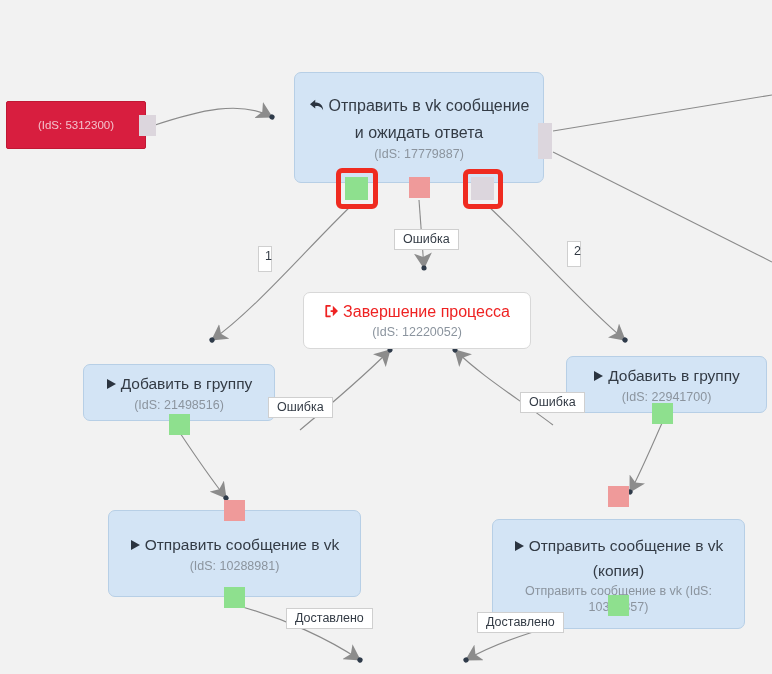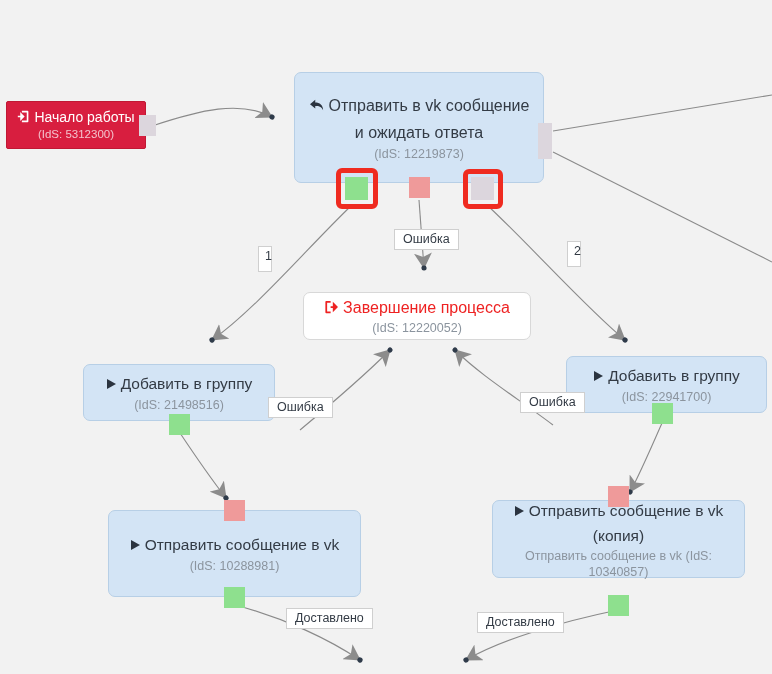--- a/index.html
+++ b/index.html
@@ -173,54 +173,46 @@
 
       <path d="M662,423 C648,455 638,478 630,492" marker-end="url(#ah)"></path>
 
       <path d="M235,605 C285,618 330,640 360,660" marker-end="url(#ah)"></path>
 
       <path d="M618,610 C560,622 500,640 466,660" marker-end="url(#ah)"></path>
     </g>
   </svg>
 
   <div class="node node-start" style="left:6px; top:101px; width:140px; height:48px;">
-    <div class="n-title">
-      <span class="ico">
-        <svg width="13" height="13" viewBox="0 0 16 16">
-          <path d="M6 1 H13 A1 1 0 0 1 14 2 V14 A1 1 0 0 1 13 15 H6 V13 H12 V3 H6 Z" fill="#ffffff"></path>
-          <path d="M1 8 L7 8 M5 5 L8 8 L5 11 Z" stroke="#ffffff" stroke-width="2" fill="#ffffff"></path>
-        </svg>
-      </span><span>Начало работы</span>
-    </div>
     <div class="n-sub">(IdS: 5312300)</div>
   </div>
   <div class="port port-gray" style="left:139px; top:115px; width:17px; height:21px;"></div>
 
   <div class="node node-action big" style="left:294px; top:72px; width:250px; height:111px;">
     <div class="n-title">
       <span class="ico">
         <svg width="16" height="14" viewBox="0 0 18 16">
           <path d="M7 2 L7 5 C12 5 16 8 16 14 C14 9.5 11 9 7 9 L7 12 L1 7 Z" fill="#2b3440"></path>
         </svg>
       </span><span>Отправить в vk сообщение и ожидать ответа</span>
     </div>
-    <div class="n-sub">(IdS: 12219873)</div>
+    <div class="n-sub">(IdS: 17779887)</div>
   </div>
 
   <div class="port port-gray" style="left:538px; top:123px; width:14px; height:36px;"></div>
 
   <div class="port port-green" style="left:345px; top:177px; width:23px; height:23px;"></div>
   <div class="port-sel" style="left:336px; top:168px; width:42px; height:41px;"></div>
 
   <div class="port port-pink" style="left:409px; top:177px; width:21px; height:21px;"></div>
 
   <div class="port port-gray" style="left:471px; top:177px; width:23px; height:23px;"></div>
   <div class="port-sel" style="left:463px; top:169px; width:40px; height:40px;"></div>
 
-  <div class="node node-end" style="left:303px; top:292px; width:228px; height:48px;">
+  <div class="node node-end" style="left:303px; top:292px; width:228px; height:57px;">
     <div class="n-title">
       <span class="ico">
         <svg width="15" height="14" viewBox="0 0 16 16">
           <path d="M7 1 H2 A1 1 0 0 0 1 2 V14 A1 1 0 0 0 2 15 H7 V13 H3 V3 H7 Z" fill="#ee2222"></path>
           <path d="M7 8 L13 8 M10.5 4.5 L14 8 L10.5 11.5 Z" stroke="#ee2222" stroke-width="2" fill="#ee2222"></path>
         </svg>
       </span><span>Завершение процесса</span>
     </div>
     <div class="n-sub">(IdS: 12220052)</div>
   </div>
@@ -255,21 +247,21 @@
         <svg width="11" height="12" viewBox="0 0 11 12">
           <path d="M1 1 L10 6 L1 11 Z" fill="#2b3440"></path>
         </svg>
       </span><span>Отправить сообщение в vk</span>
     </div>
     <div class="n-sub">(IdS: 10288981)</div>
   </div>
   <div class="port port-pink" style="left:224px; top:500px; width:21px; height:21px;"></div>
   <div class="port port-green" style="left:224px; top:587px; width:21px; height:21px;"></div>
 
-  <div class="node node-action" style="left:492px; top:500px; width:253px; height:78px;">
+  <div class="node node-action" style="left:492px; top:519px; width:253px; height:110px;">
     <div class="n-title">
       <span class="ico">
         <svg width="11" height="12" viewBox="0 0 11 12">
           <path d="M1 1 L10 6 L1 11 Z" fill="#2b3440"></path>
         </svg>
       </span><span>Отправить сообщение в vk (копия)</span>
     </div>
     <div class="n-sub">Отправить сообщение в vk (IdS: 10340857)</div>
   </div>
   <div class="port port-pink" style="left:608px; top:486px; width:21px; height:21px;"></div>

